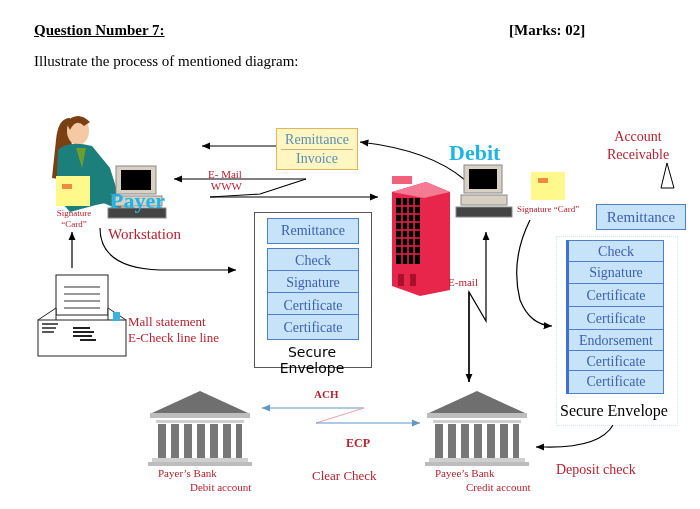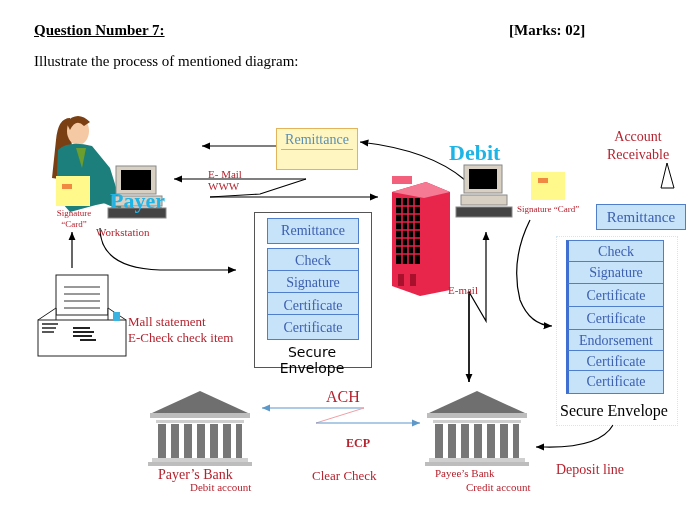--- a/index.html
+++ b/index.html
@@ -1,17 +1,17 @@
 <!DOCTYPE html>
 <html><head>
 <meta charset="utf-8">
 <style>
   html, body { margin: 0; padding: 0; background: #ffffff; }
   body { width: 700px; height: 509px; position: relative; overflow: hidden; font-family: "Liberation Serif", serif; }
-  .abs { position: absolute; }
+  .abs { position: absolute; text-align: right; }
   .q-title { left: 34px; top: 22px; font-size: 15px; font-weight: bold; text-decoration: underline; color: #000; }
   .q-marks { left: 509px; top: 22px; font-size: 15px; font-weight: bold; color: #000; }
   .q-instr { left: 34px; top: 53px; font-size: 15px; color: #000; }
   .red { color: #b5232f; }
   .cyan-big { color: #1fb4e6; font-weight: bold; font-size: 22px; font-family: "Liberation Serif", serif; }
   .remit-box { background: #fff6c2; border: 1px solid #e2b55c; color: #5b8fb3; text-align: center; font-size: 14px; line-height: 18px; }
   .remit-box .sep { border-top: 1px solid #c8b37c; margin: 0 4px; }
   .env-box { border: 1px solid #555; background: #fff; }
   .item { position: absolute; background: #c7e3f9; border: 1px solid #4f7ecb; color: #3c5fb0; text-align: center; font-size: 14px; }
   .env-label { font-family: "DejaVu Sans", sans-serif; font-size: 14px; color: #000; text-align: center; }
@@ -167,62 +167,63 @@
     <rect x="429" y="458" width="96" height="4" fill="#cfcfcf"></rect>
     <rect x="425" y="462" width="104" height="4" fill="#bdbdbd"></rect>
   </g>
 </svg>
 
 <div class="abs cyan-big" style="left:110px;top:140px;margin-top:48px;">Payer</div>
 <div class="abs small-red" style="left:52px;top:208px;font-size:9px;text-align:center;width:44px;line-height:11px;">
   <div>Signature</div>
   <div>“Card”</div>
 </div>
-<div class="abs red" style="left:96px;top:226px;font-size:11px;">Workstation</div>
+<div class="abs red" style="left:108px;top:226px;font-size:15px;">Workstation</div>
 <div class="abs red" style="left:208px;top:168px;font-size:11px;line-height:12px;">
   <div>E- Mail</div>
   <div>WWW</div>
 </div>
 <div class="abs red" style="left:128px;top:314px;font-size:13px;line-height:16px;text-align:left;width:106px;">
   <div>Mall statement</div>
-  <div>E-Check check item</div>
+  <div>E-Check line line</div>
 </div>
 
 <div class="abs remit-box" style="left:276px;top:128px;width:80px;height:40px;">
   <div style="padding-top:2px;">Remittance</div>
   <div class="sep"></div>
+  <div>Invoice</div>
 </div>
 
 <div class="abs env-box" style="left:254px;top:212px;width:116px;height:154px;"></div>
 <div class="item" style="left:267px;top:218px;width:90px;height:24px;line-height:24px;">Remittance</div>
 <div class="item" style="left:267px;top:248px;width:90px;height:22px;line-height:24px;">Check</div>
 <div class="item" style="left:267px;top:270px;width:90px;height:22px;line-height:24px;">Signature</div>
 <div class="item" style="left:267px;top:292px;width:90px;height:22px;line-height:26px;">Certificate</div>
 <div class="item" style="left:267px;top:314px;width:90px;height:24px;line-height:26px;">Certificate</div>
 <div class="abs env-label" style="left:254px;top:344px;width:116px;">Secure Envelope</div>
 
 <div class="abs cyan-big" style="left:449px;top:140px;">Debit</div>
 <div class="abs red" style="left:517px;top:204px;font-size:9px;">Signature “Card”</div>
-<div class="abs red" style="left:448px;top:284px;font-size:11px;font-family:Liberation Serif, serif;">E-mail</div>
+<div class="abs red" style="left:448px;top:276px;font-size:11px;font-family:Liberation Serif, serif;">E-mail</div>
 <div class="abs red" style="left:600px;top:128px;width:76px;font-size:14px;line-height:18px;text-align:center;">
   <div>Account</div>
   <div>Receivable</div>
 </div>
 <div class="item" style="left:596px;top:204px;width:88px;height:24px;line-height:24px;font-size:15px;">Remittance</div>
 
 <div class="abs" style="left:556px;top:236px;width:120px;height:188px;border:1px dotted #cfe6f5;"></div>
 <div class="item" style="left:566px;top:240px;width:94px;height:20px;line-height:22px;border-left:3px solid #3f6fd0;">Check</div>
 <div class="item" style="left:566px;top:261px;width:94px;height:21px;line-height:22px;border-left:3px solid #3f6fd0;">Signature</div>
 <div class="item" style="left:566px;top:283px;width:94px;height:22px;line-height:24px;border-left:3px solid #3f6fd0;">Certificate</div>
 <div class="item" style="left:566px;top:306px;width:94px;height:22px;line-height:24px;border-left:3px solid #3f6fd0;">Certificate</div>
 <div class="item" style="left:566px;top:329px;width:94px;height:20px;line-height:22px;border-left:3px solid #3f6fd0;">Endorsement</div>
 <div class="item" style="left:566px;top:350px;width:94px;height:19px;line-height:22px;border-left:3px solid #3f6fd0;">Certificate</div>
 <div class="item" style="left:566px;top:370px;width:94px;height:22px;line-height:22px;border-left:3px solid #3f6fd0;">Certificate</div>
 <div class="abs env2-label" style="left:552px;top:402px;width:124px;">Secure Envelope</div>
-<div class="abs red" style="left:556px;top:462px;font-size:14px;">Deposit line</div>
-
-<div class="abs red" style="left:326px;top:388px;font-size:16px;font-weight:normal;">ACH</div>
+<div class="abs red" style="left:556px;top:462px;font-size:14px;">Deposit check</div>
+
+<div class="abs red" style="left:314px;top:388px;font-size:11px;font-weight:bold;">ACH</div>
 <div class="abs red" style="left:346px;top:436px;font-size:12px;font-weight:bold;">ECP</div>
 <div class="abs red" style="left:312px;top:468px;font-size:13px;">Clear Check</div>
-<div class="abs red" style="left:158px;top:467px;font-size:14px;">Payer’s Bank</div>
+<div class="abs red" style="left:158px;top:467px;font-size:11px;">Payer’s Bank</div>
 <div class="abs red" style="left:190px;top:481px;font-size:11px;">Debit account</div>
 <div class="abs red" style="left:435px;top:467px;font-size:11px;">Payee’s Bank</div>
 <div class="abs red" style="left:466px;top:481px;font-size:11px;">Credit account</div>
 
 </body></html>

